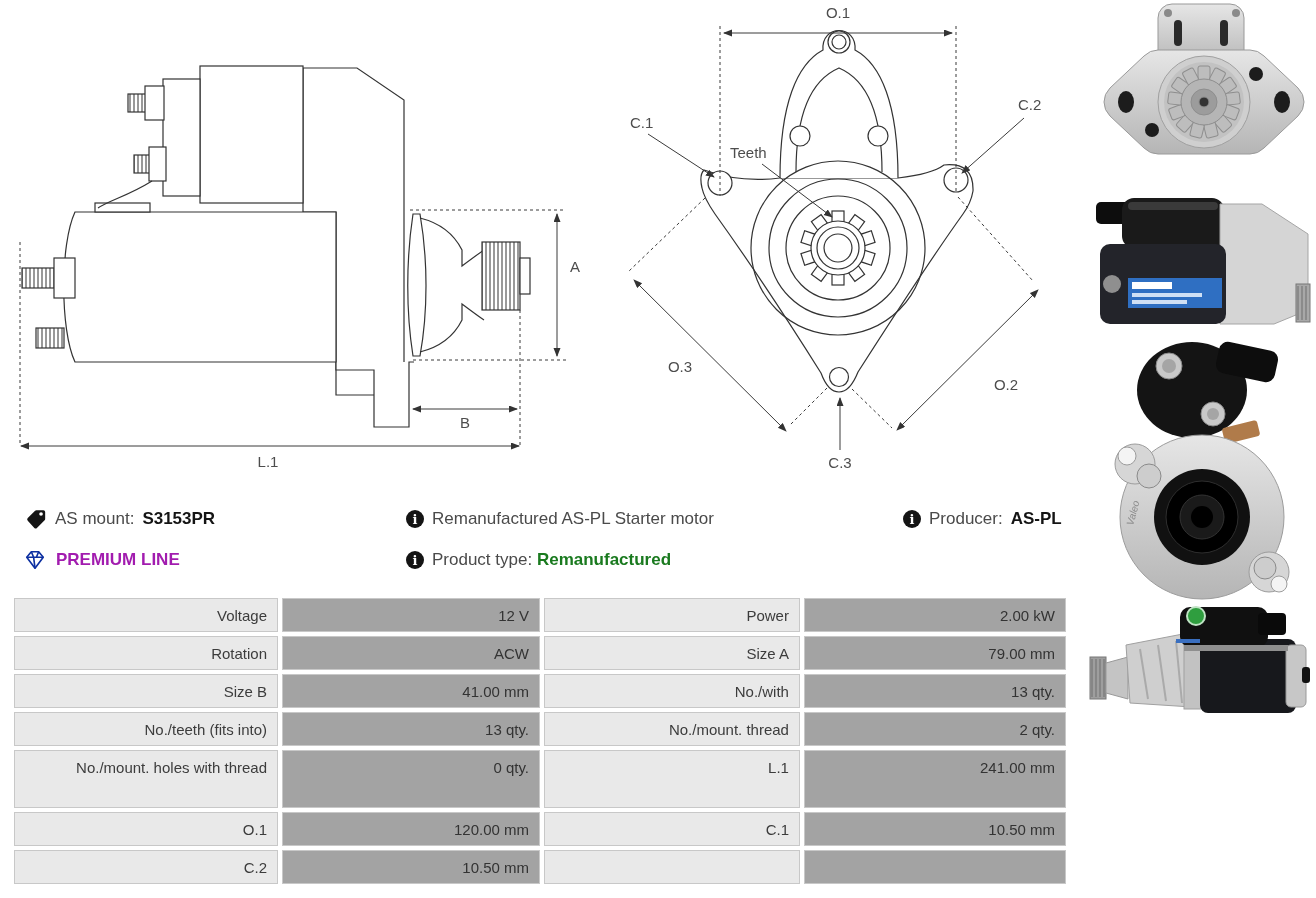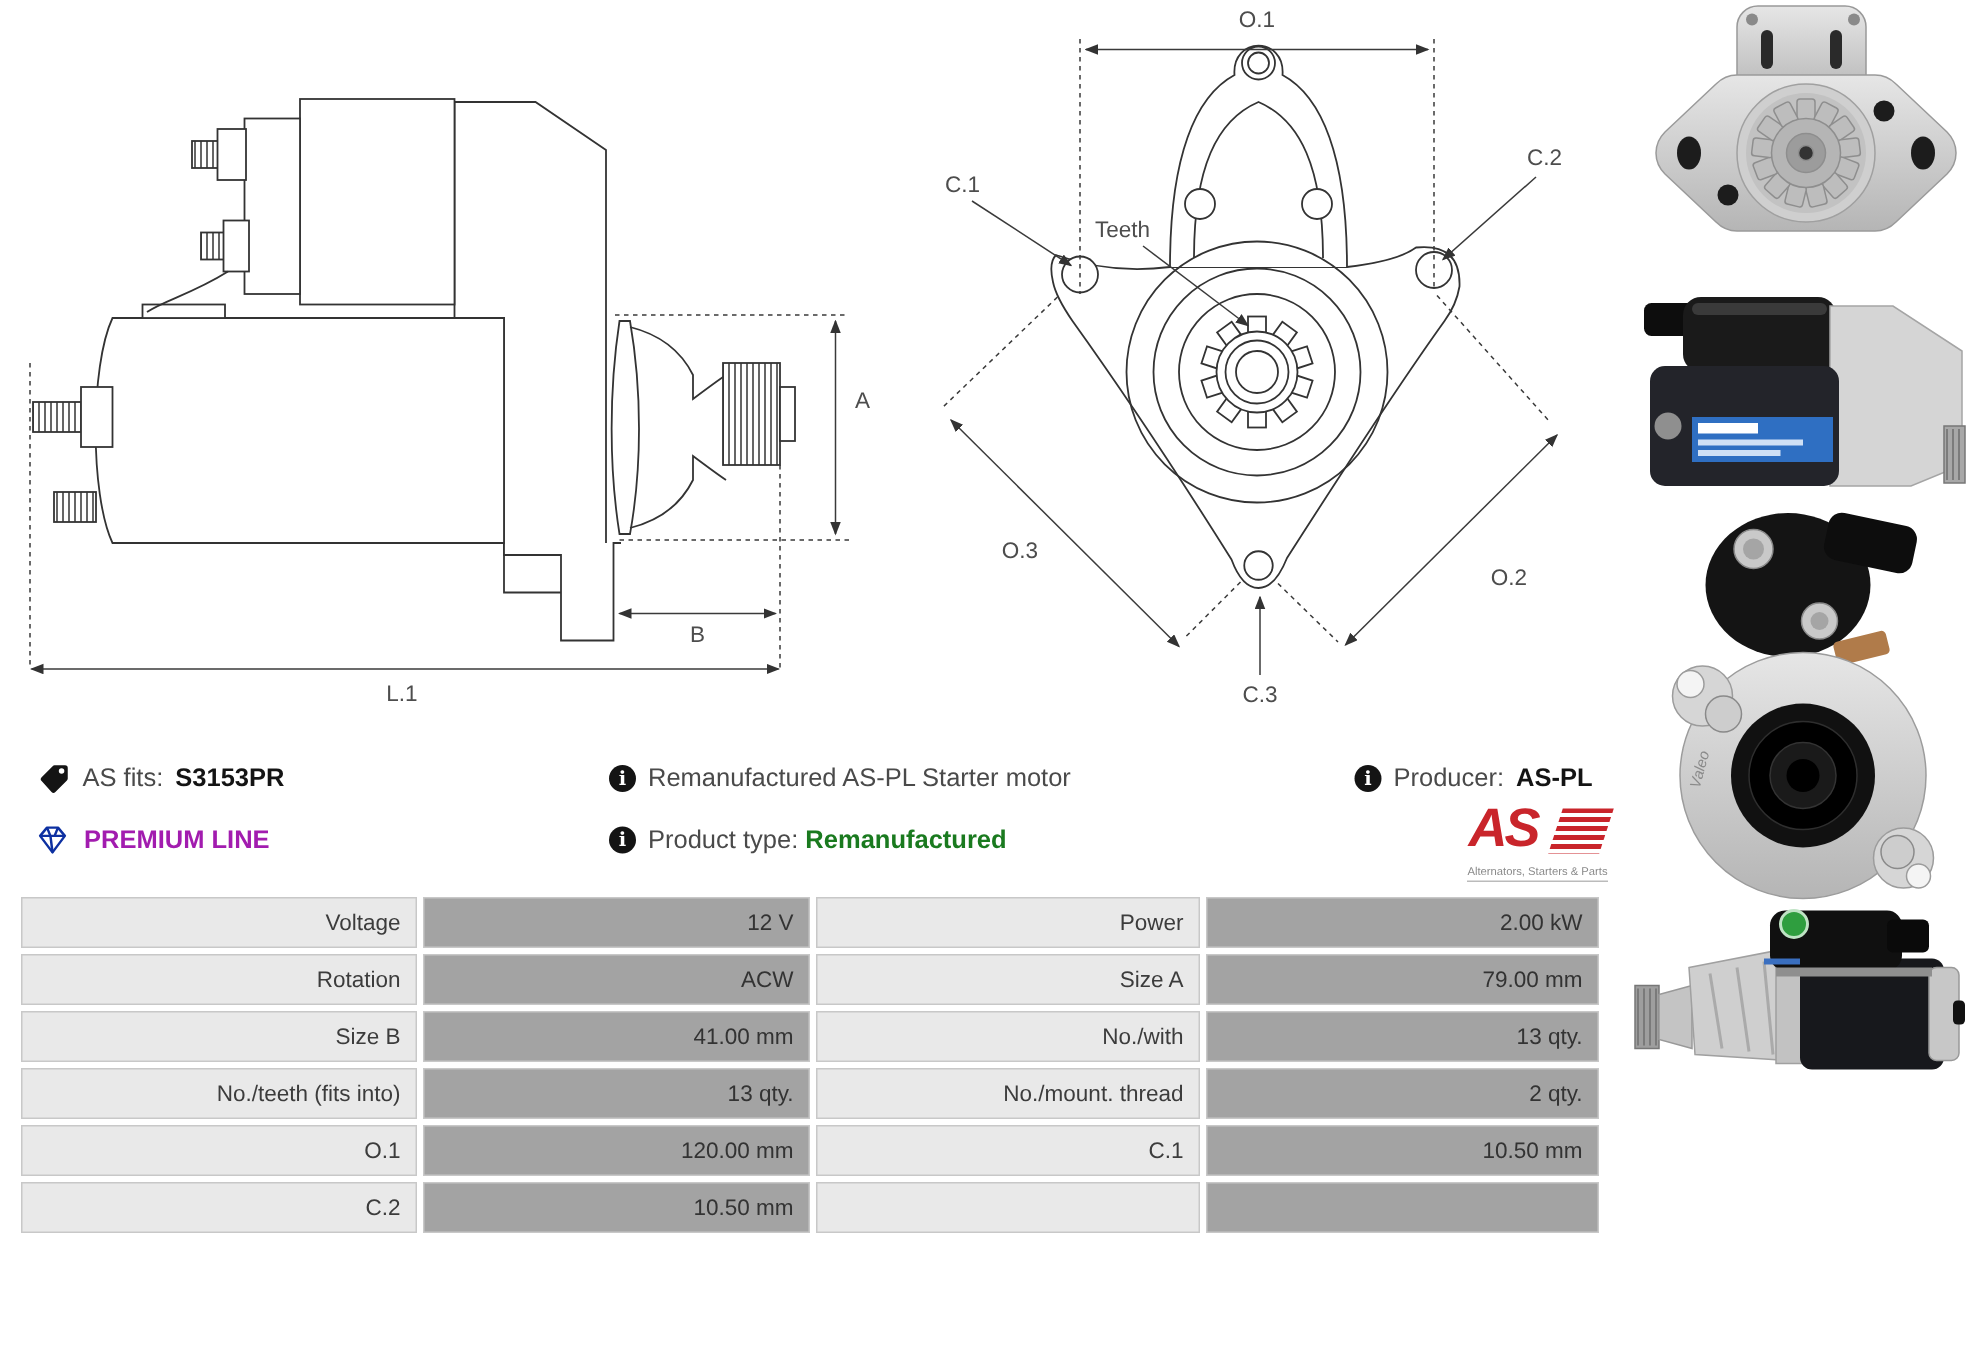--- a/index.html
+++ b/index.html
@@ -247,21 +247,21 @@
     <circle cx="108" cy="11" r="9" fill="#2f9e3f" stroke="#bfe3c4" stroke-width="2"></circle>
     <rect x="96" y="40" width="104" height="6" fill="#8f8f8f"></rect>
     <rect x="88" y="34" width="24" height="4" fill="#3a6fc0"></rect>
   </svg>
 
   <div class="abs info-item" style="left:25px;top:508px">
     <svg width="22" height="22" viewBox="0 0 24 24">
       <path d="M3,11 L11,3 a2,2 0 0 1 1.4,-0.6 H20 a2,2 0 0 1 2,2 V12 a2,2 0 0 1 -0.6,1.4 L13,21.8 a2,2 0 0 1 -2.8,0 L3,13.8 a2,2 0 0 1 0,-2.8 Z" fill="#141414"></path>
       <circle cx="17.5" cy="6.5" r="2" fill="#fff"></circle>
     </svg>
-    <span>AS fits:</span>
+    <span>AS mount:</span>
     <b>S3153PR</b>
   </div>
 
   <div class="abs info-item" style="left:22px;top:549px">
     <svg width="26" height="22" viewBox="0 0 28 24">
       <g fill="none" stroke="#0d30a1" stroke-width="1.8" stroke-linejoin="round">
         <path d="M5,9 L10,3 H18 L23,9 L14,21 Z"></path>
         <path d="M5,9 H23 M10,3 L12.5,9 L14,21 M18,3 L15.5,9"></path>
       </g>
     </svg>
@@ -278,27 +278,20 @@
     <span><span>Product type:</span>
     <span class="green">Remanufactured</span></span>
   </div>
 
   <div class="abs info-item" style="left:903px;top:509px">
     <span class="info-icon">i</span>
     <span>Producer:</span>
     <b>AS-PL</b>
   </div>
 
-  <div class="abs aslogo" style="left:975px;top:538px">
-    <div class="mark">
-      <span class="as-txt">AS</span>
-      <span class="stripes"></span>
-    </div>
-    <span class="tagline">Alternators, Starters &amp; Parts</span>
-  </div>
 
   <table class="spec abs" style="left:10px;top:594px">
     <colgroup>
         <col style="width:262px">
         <col style="width:256px">
         <col style="width:254px">
         <col style="width:260px">
       </colgroup>
     <tbody>
       <tr class="norm">
@@ -318,20 +311,26 @@
         <td class="c-value">41.00 mm</td>
         <td class="c-label">No./with</td>
         <td class="c-value">13 qty.</td>
       </tr>
       <tr class="norm">
         <td class="c-label">No./teeth (fits into)</td>
         <td class="c-value">13 qty.</td>
         <td class="c-label">No./mount. thread</td>
         <td class="c-value">2 qty.</td>
       </tr>
+      <tr class="tall">
+        <td class="c-label">No./mount. holes with thread</td>
+        <td class="c-value">0 qty.</td>
+        <td class="c-label">L.1</td>
+        <td class="c-value">241.00 mm</td>
+      </tr>
       <tr class="norm">
         <td class="c-label">O.1</td>
         <td class="c-value">120.00 mm</td>
         <td class="c-label">C.1</td>
         <td class="c-value">10.50 mm</td>
       </tr>
       <tr class="norm">
         <td class="c-label">C.2</td>
         <td class="c-value">10.50 mm</td>
         <td class="c-label"></td>

